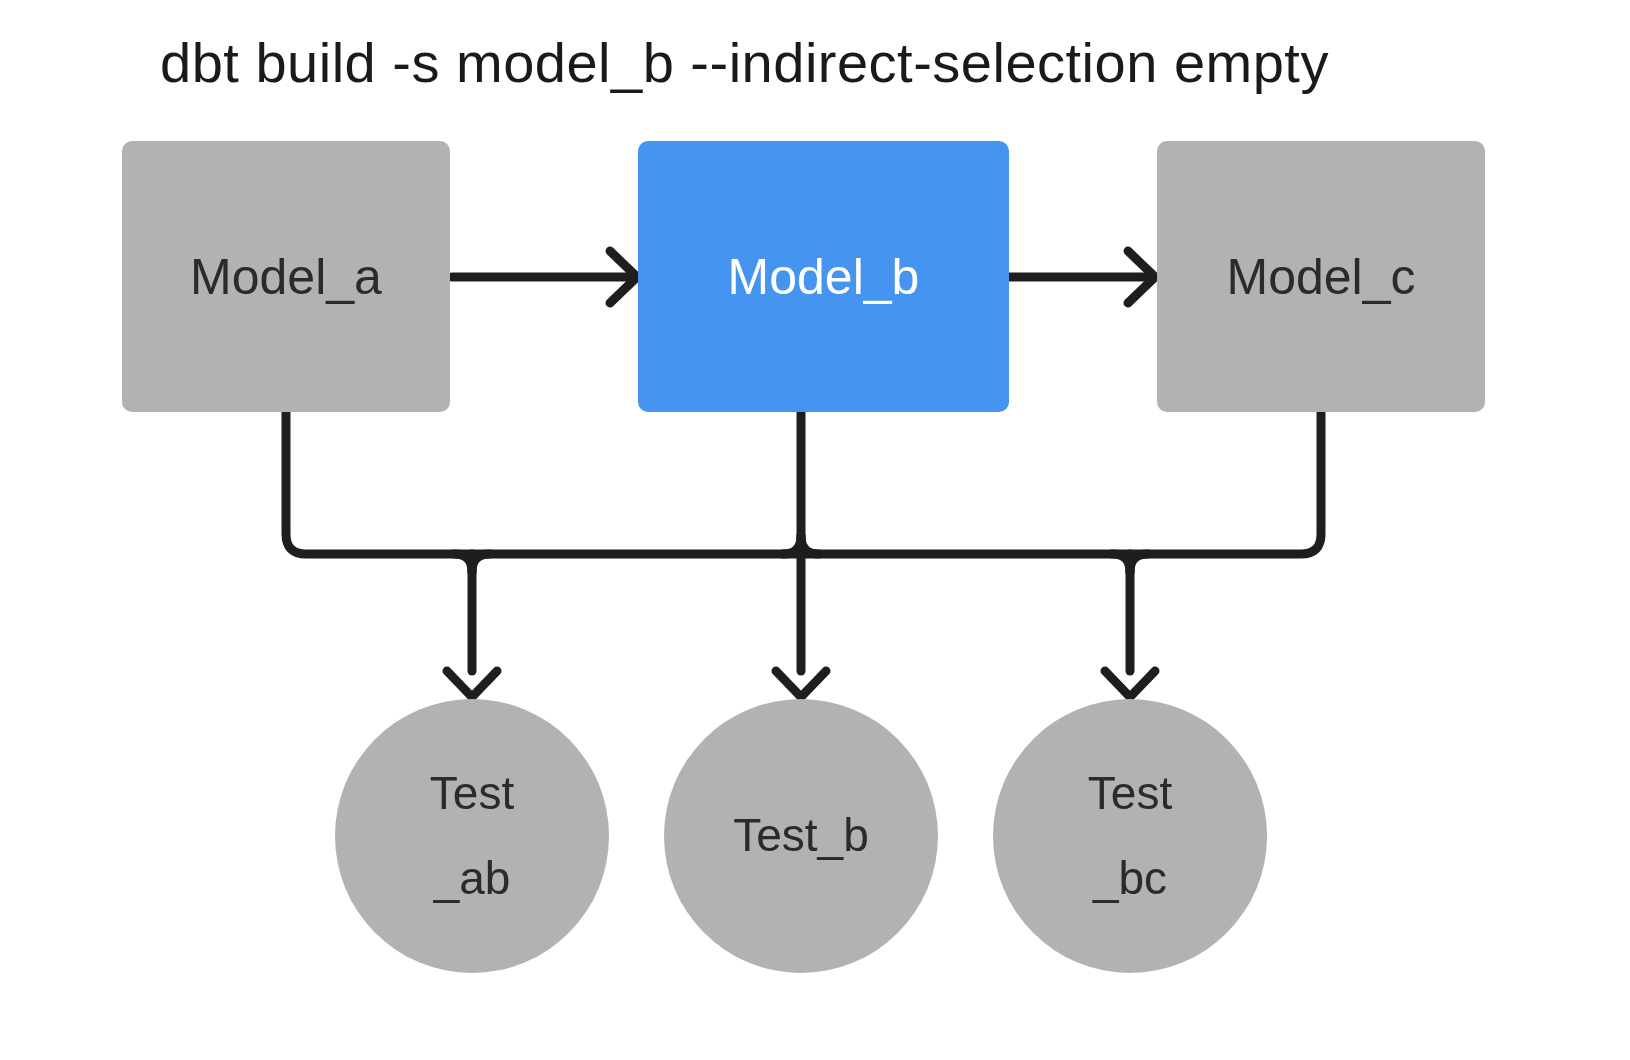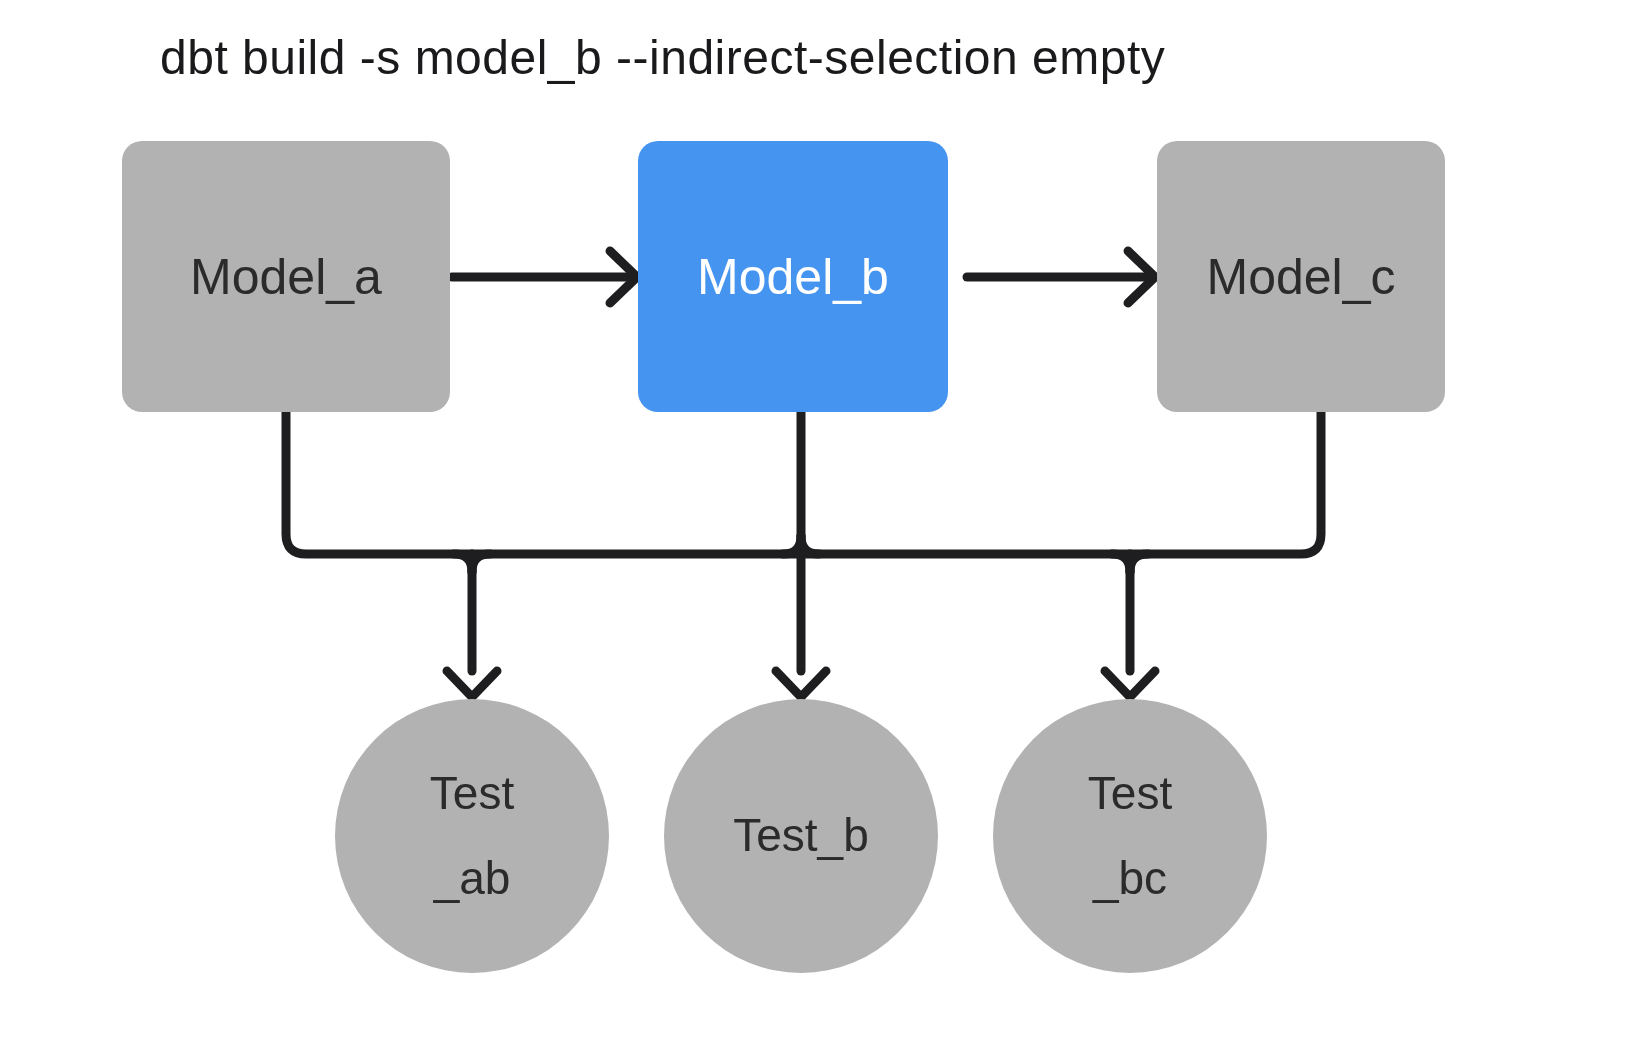--- a/index.html
+++ b/index.html
@@ -14,21 +14,21 @@
   .stage {
     position: relative;
     width: 1630px;
     height: 1060px;
     background: var(--background, #ffffff);
   }
   .diagram-title {
     position: absolute;
     left: 160px;
     top: 30px;
-    font-size: 48px;
+    font-size: 56px;
     font-weight: 500;
     letter-spacing: 0.5px;
     color: var(--title_text, #1a1a1c);
     white-space: nowrap;
   }
   .edges-layer {
     position: absolute;
     left: 0;
     top: 0;
     width: 1630px;
@@ -38,21 +38,21 @@
     fill: none;
     stroke: var(--edge_stroke, #1e1e20);
     stroke-width: 9;
     stroke-linecap: round;
     stroke-linejoin: round;
   }
   .model-box {
     position: absolute;
     top: 141px;
     height: 271px;
-    border-radius: 20px;
+    border-radius: 10px;
     background: var(--node_gray, #b2b2b2);
     display: flex;
     align-items: center;
     justify-content: center;
     font-size: 50px;
     font-weight: 500;
     color: var(--node_text_dark, #2b2b2b);
   }
   .model-box.selected {
     background: var(--node_selected_blue, #4594f0);
@@ -69,22 +69,22 @@
     flex-direction: column;
     align-items: center;
     justify-content: center;
     font-size: 46px;
     font-weight: 500;
     line-height: 1.85;
     color: var(--node_text_dark, #2b2b2b);
     text-align: center;
   }
   .box-a { left: 122px; width: 328px; }
-  .box-b { left: 638px; width: 310px; }
-  .box-c { left: 1157px; width: 288px; }
+  .box-b { left: 638px; width: 371px; }
+  .box-c { left: 1157px; width: 328px; }
   .circle-ab { left: 335px; }
   .circle-b  { left: 664px; justify-content: center; }
   .circle-bc { left: 993px; }
 </style>
 </head>
 <body>
 
 <div class="stage">
 
   <div class="diagram-title">dbt build -s model_b --indirect-selection empty</div>

